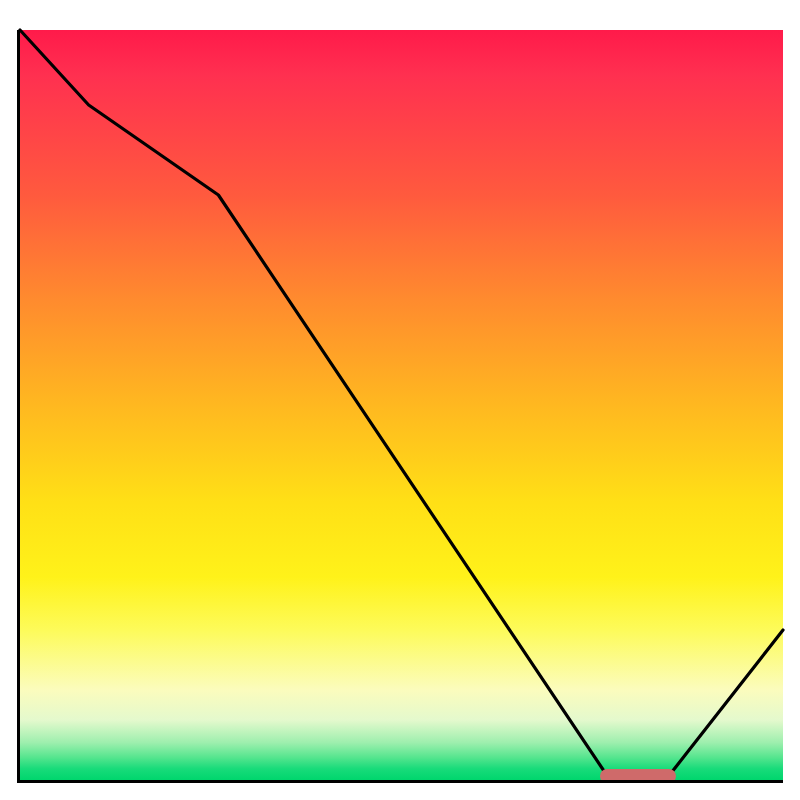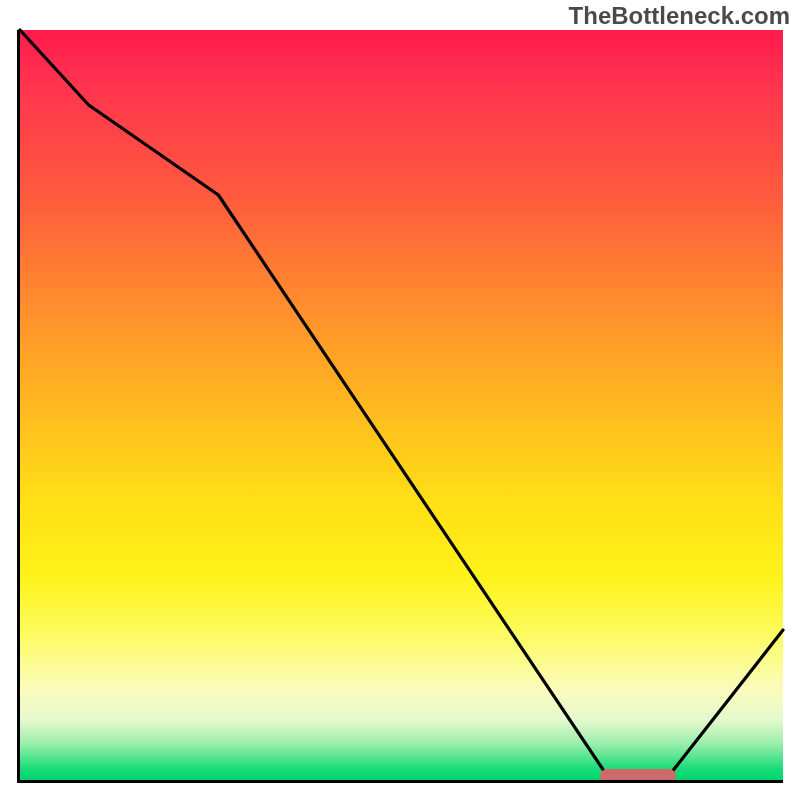--- a/index.html
+++ b/index.html
@@ -72,21 +72,20 @@
     height: 14px;
     border-radius: 7px;
     background: #cf6a6a;
   }
 </style>
 </head>
 <body>
 
 <div class="container">
 
-  <div class="watermark">TheBottleneck.com</div>
 
   <div class="gradient-area"></div>
 
   <svg class="line-svg" viewBox="0 0 763 750" preserveAspectRatio="none">
     <path id="curve-path" fill="none" stroke="#000" stroke-width="3.2" stroke-linejoin="round" stroke-linecap="round" d="M 0 0 Q 34.335 37.5 68.67 75 Q 133.525 120 198.38 165 Q 392.945 455.625 587.51 746.25 Q 598.955 748.125 610.4 750 Q 629.475 748.125 648.55 746.25 Q 705.775 673.125 763 600"></path>
   </svg>
 
   <div id="opt-marker" class="marker" style="left: 599.88px; width: 76.3px; top: 769.25px;"></div>
 
   <div class="plot-frame"></div>

